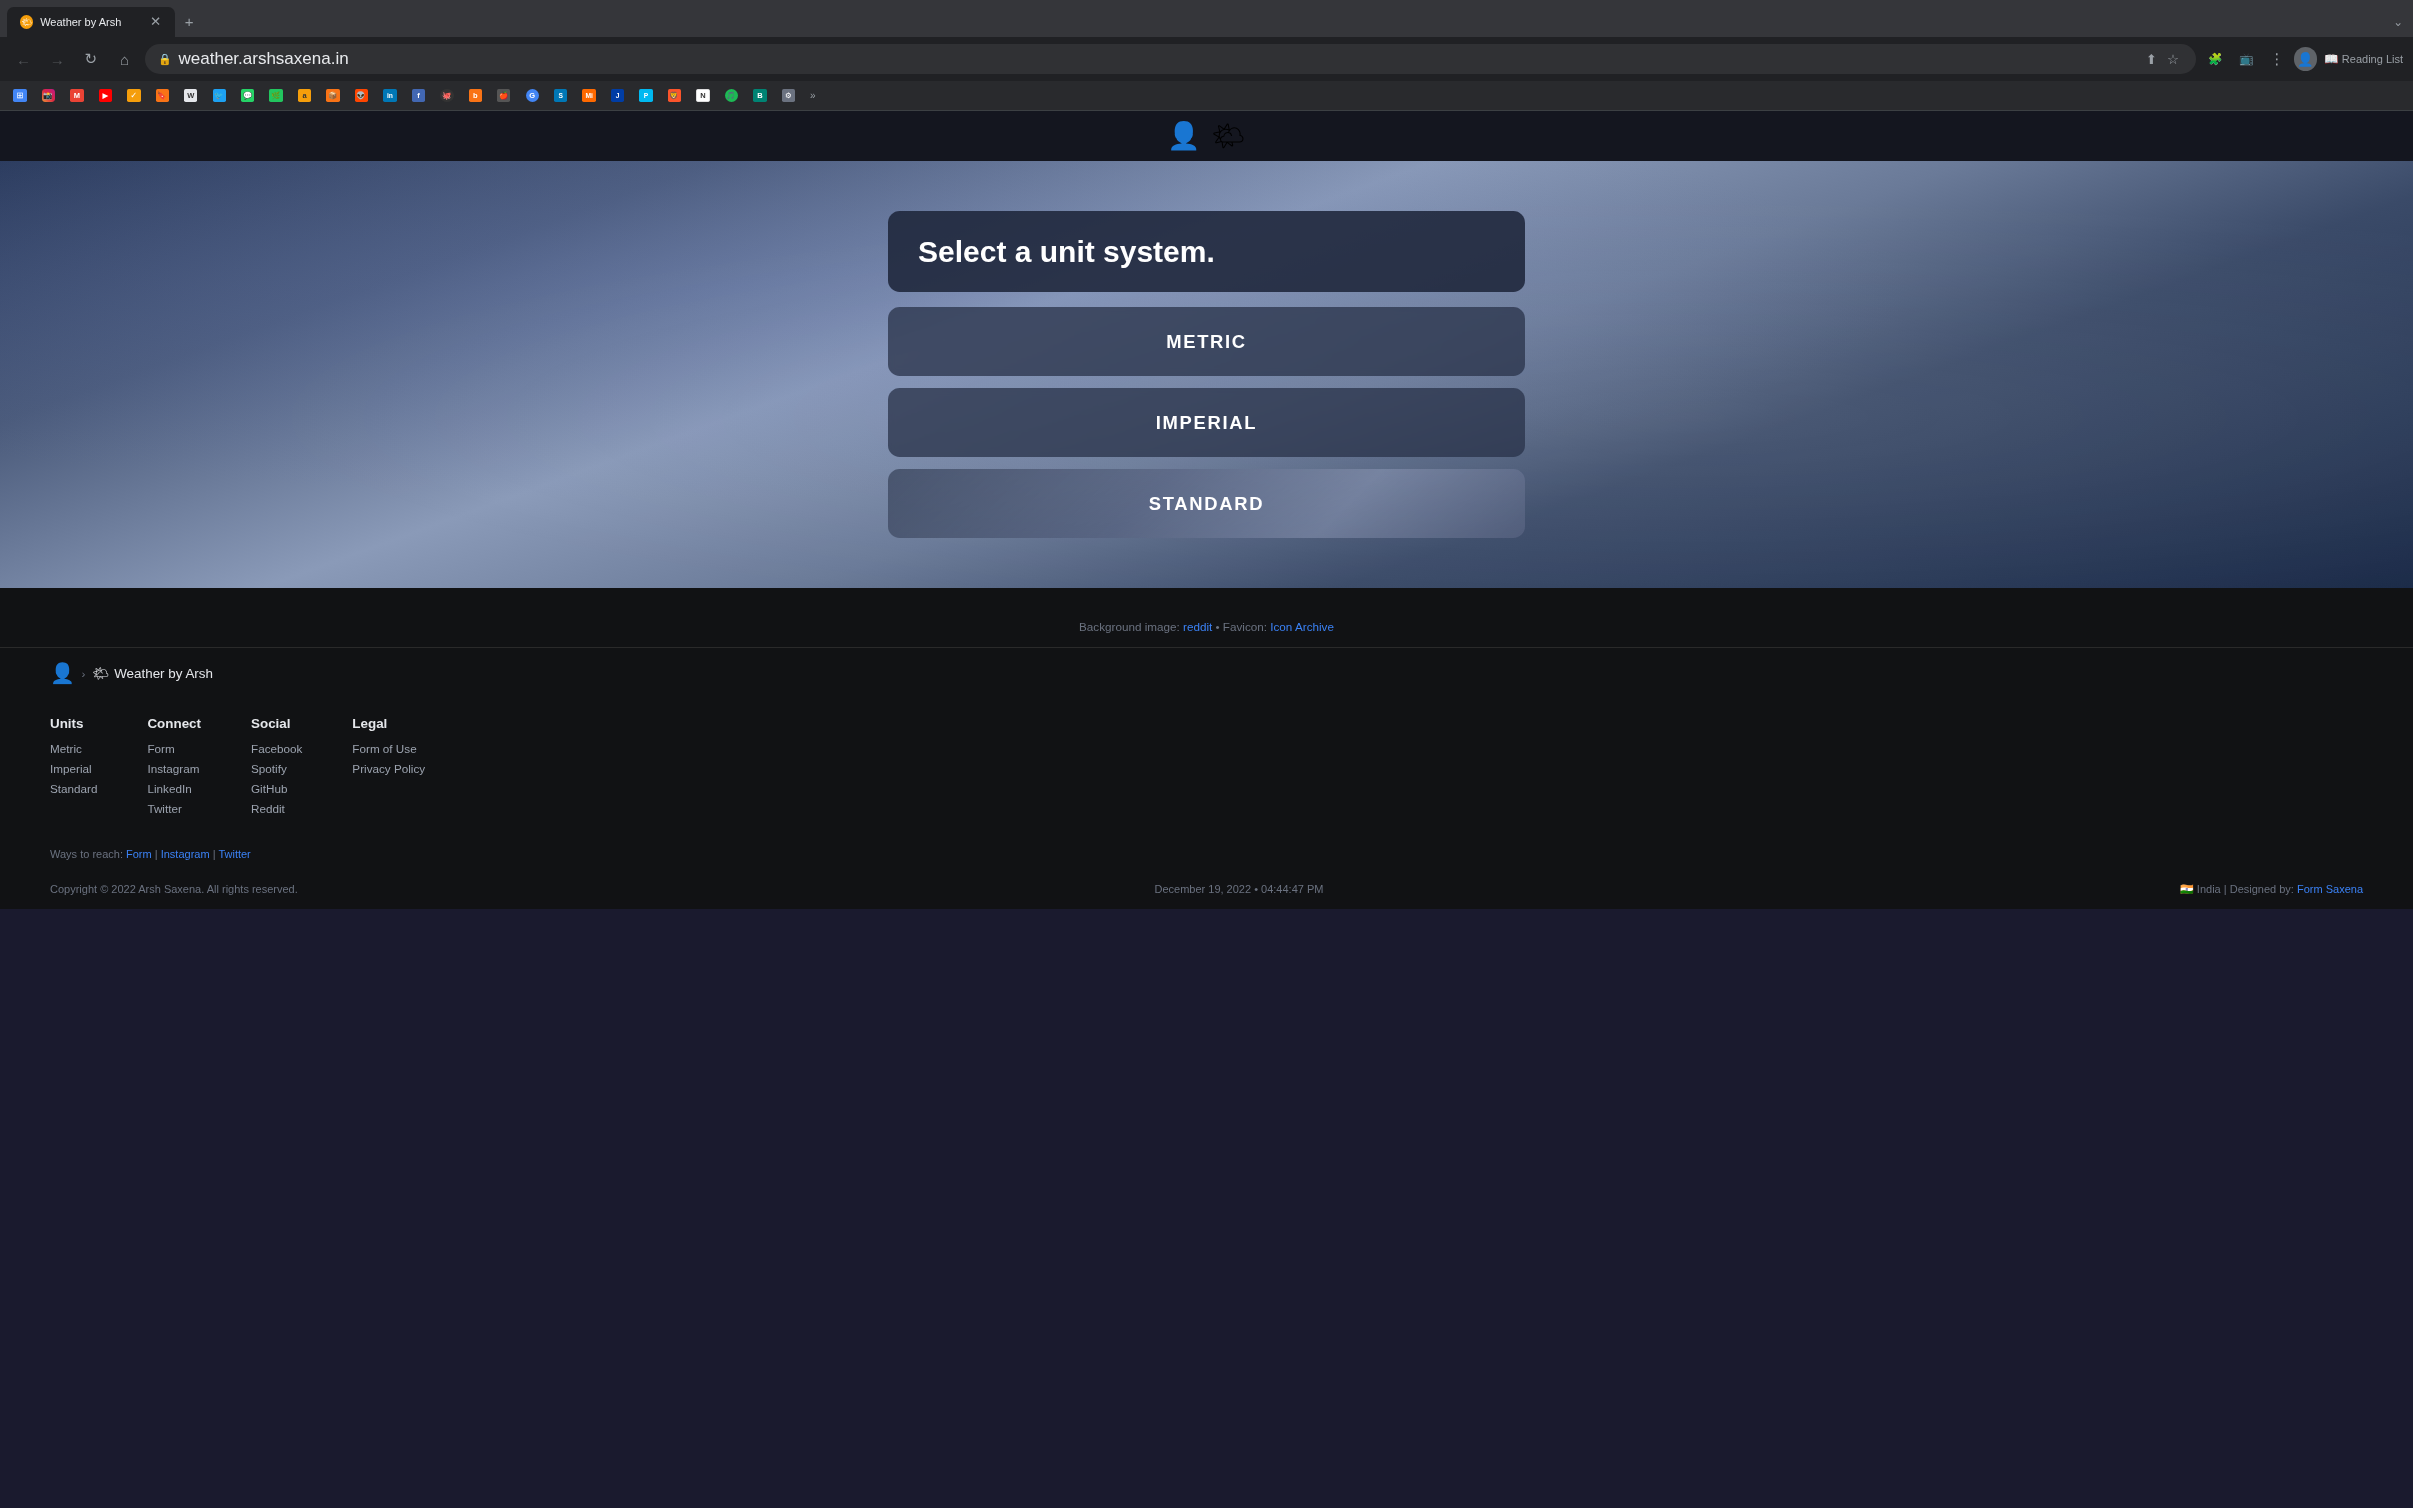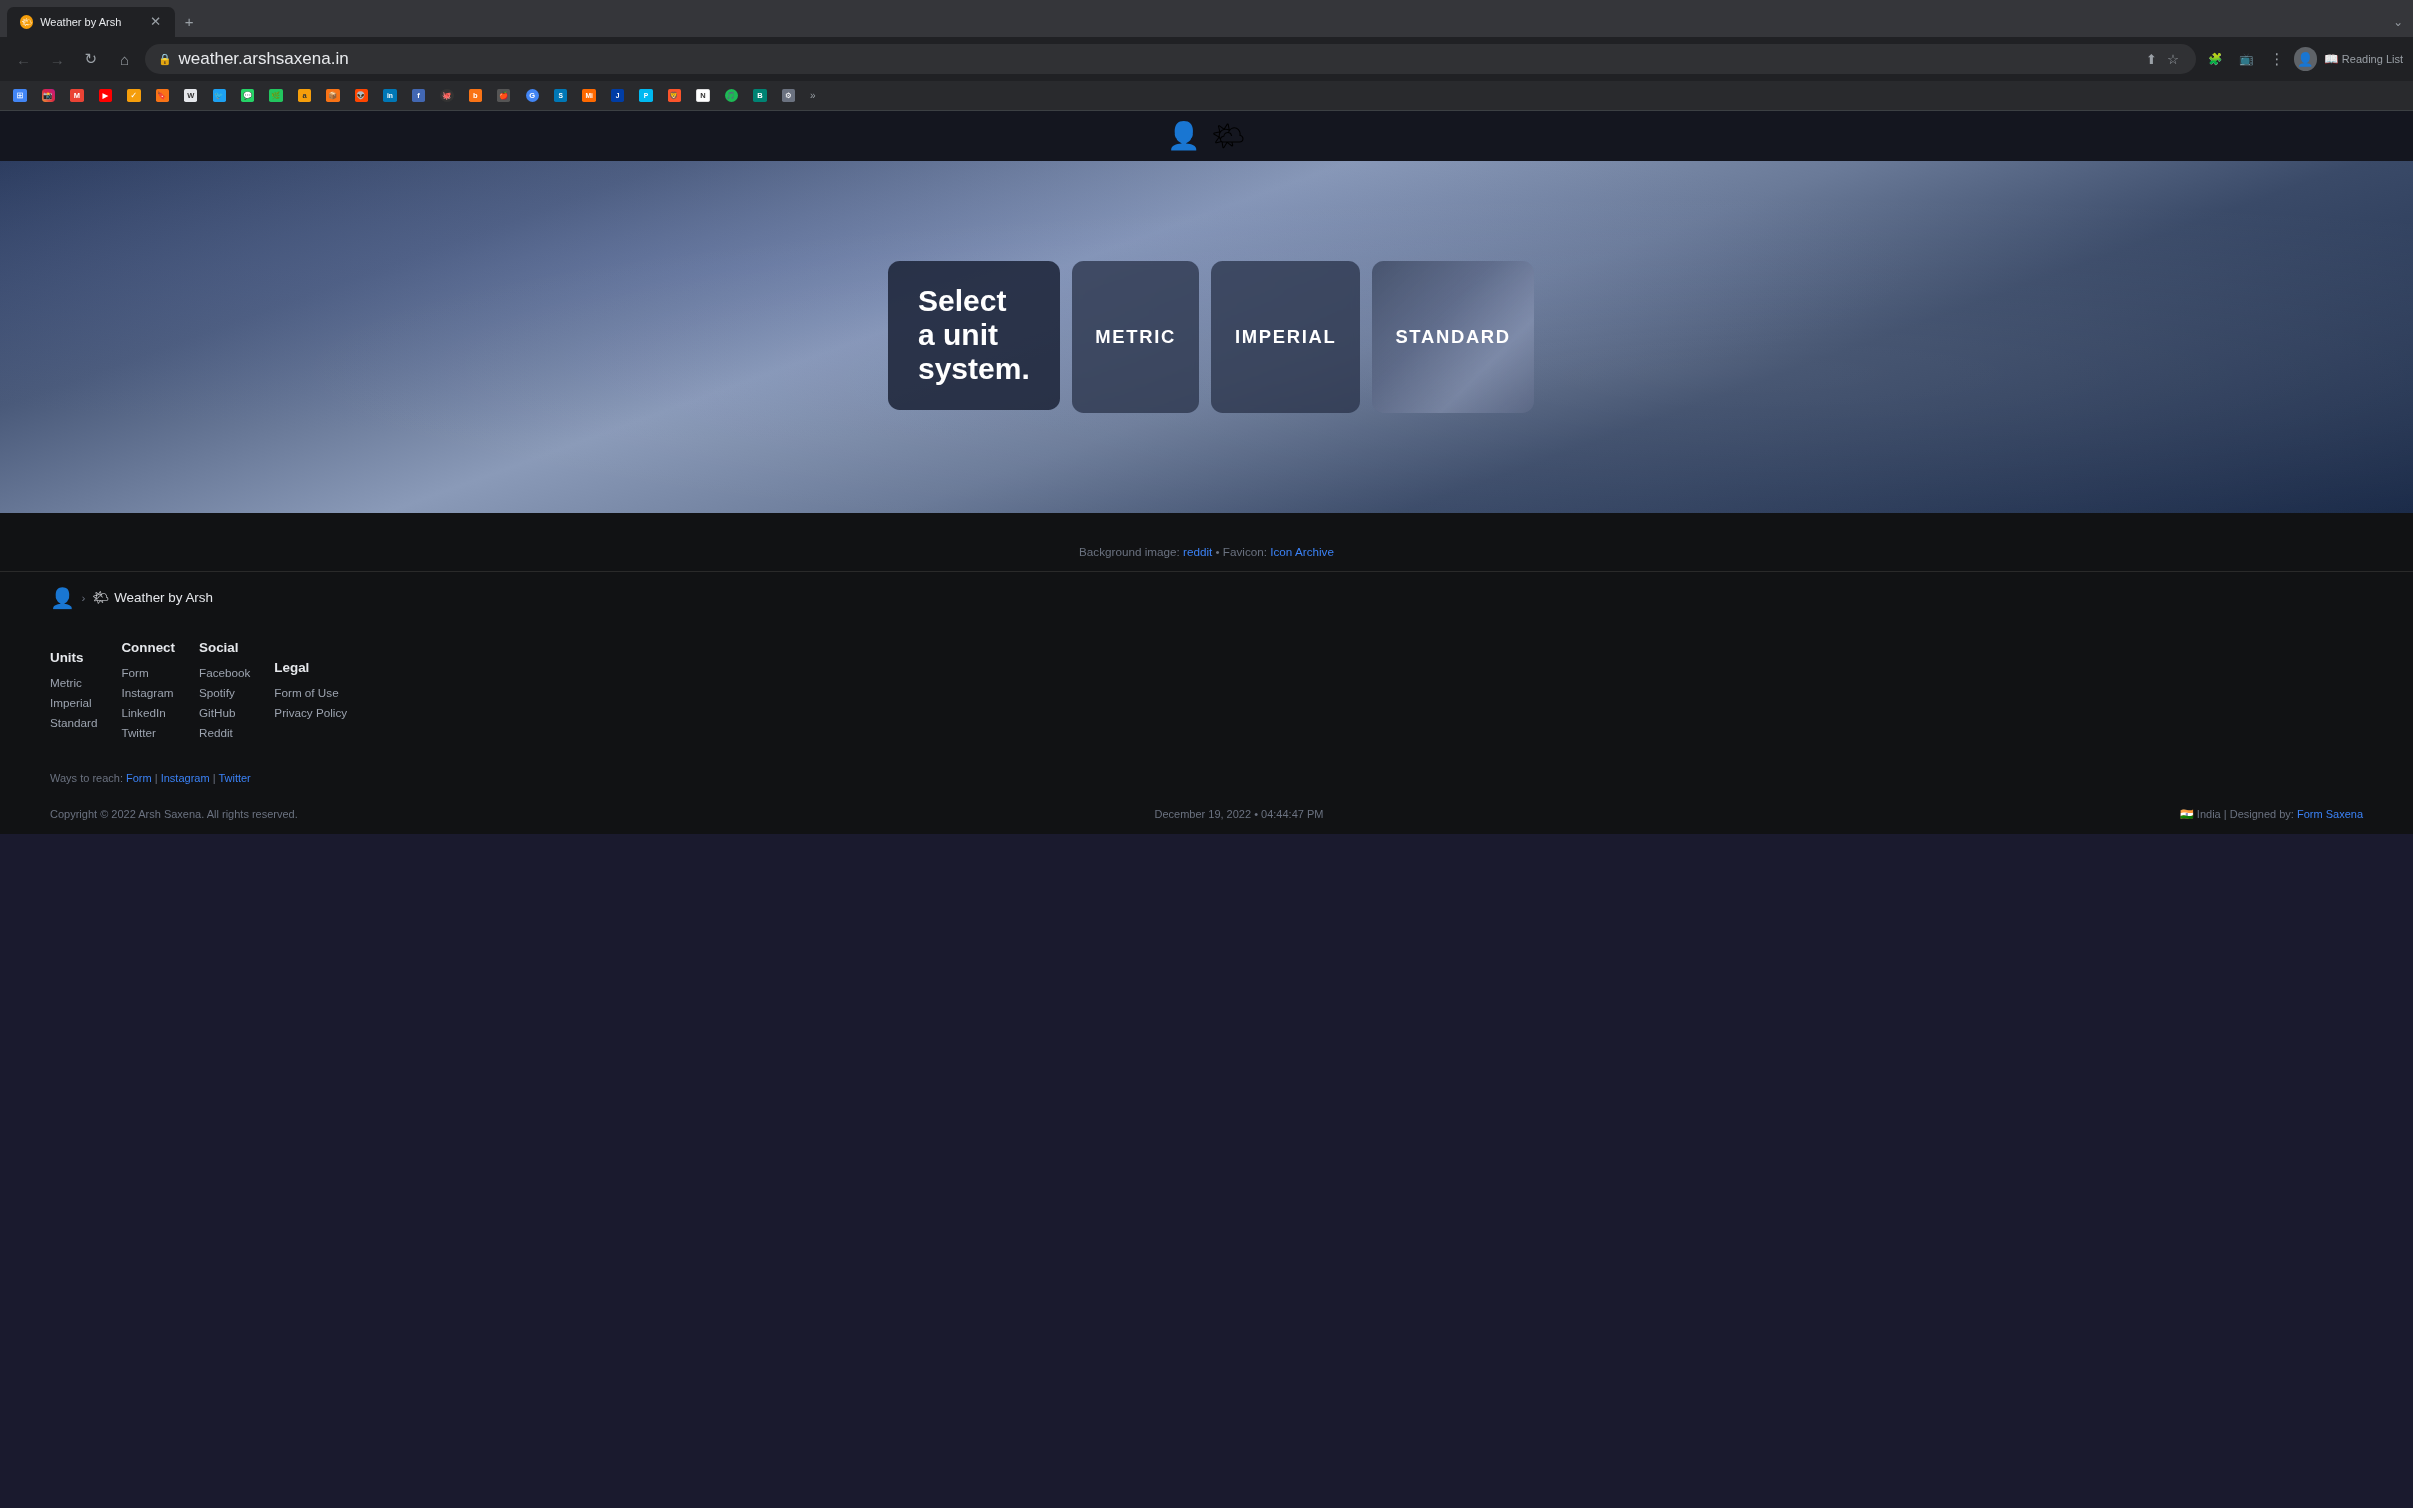--- a/index.html
+++ b/index.html
@@ -48,21 +48,21 @@
       overflow: hidden;
     }
     .main-content::before {
       content: '';
       position: absolute;
       inset: 0;
       background: radial-gradient(ellipse at 70% 60%, rgba(255,255,255,0.08) 0%, transparent 60%),
                   radial-gradient(ellipse at 30% 30%, rgba(100,120,180,0.3) 0%, transparent 50%);
     }
 
-    .unit-container { width: 637px; max-width: 95%; position: relative; z-index: 1; display: flex; flex-direction: row; gap: 12px; }
+    .unit-container { width: 637px; max-width: 95%; position: relative; z-index: 1; display: flex; flex-direction: column; gap: 12px; }
 
     .unit-heading-box {
       background: rgba(30, 38, 58, 0.88);
       border-radius: 11.7px;
       padding: 23.5px 30px;
       margin-bottom: 3.4px;
     }
     .unit-heading-box h1 { font-size: 30px; font-weight: 700; color: #fff; }
 
     .unit-btn {
@@ -85,21 +85,21 @@
 
     
     .footer { background: #111214; padding: 22px 0 0; }
     .footer-credits { text-align: center; font-size: 11.7px; color: #6b7280; padding: 10px 0 13.4px; border-bottom: 0.8px solid #2a2a2a; }
     .footer-credits a { color: #3b82f6; text-decoration: none; }
 
     .footer-nav { display: flex; align-items: center; gap: 6.7px; padding: 13.4px 50px; }
     .footer-chevron { color: #6b7280; font-size: 11.7px; }
     .footer-site-name { font-size: 13.4px; color: #e5e7eb; display: flex; align-items: center; gap: 5px; }
 
-    .footer-columns { display: flex; padding: 17px 50px; gap: 24px; align-items: center; }
+    .footer-columns { display: flex; padding: 17px 50px; gap: 50px; }
     .footer-col h3 { font-size: 13.4px; font-weight: 600; color: #e5e7eb; margin-bottom: 10px; }
     .footer-col ul { list-style: none; }
     .footer-col ul li { margin-bottom: 5px; }
     .footer-col ul li a { font-size: 11.7px; color: #9ca3af; text-decoration: none; }
 
     .footer-reach { padding: 10px 50px; font-size: 11px; color: #6b7280; }
     .footer-reach a { color: #3b82f6; text-decoration: none; }
 
     .footer-bottom { display: flex; justify-content: space-between; align-items: flex-start; padding: 13.4px 50px; font-size: 11px; color: #6b7280; }
     .footer-bottom a { color: #3b82f6; text-decoration: none; }

